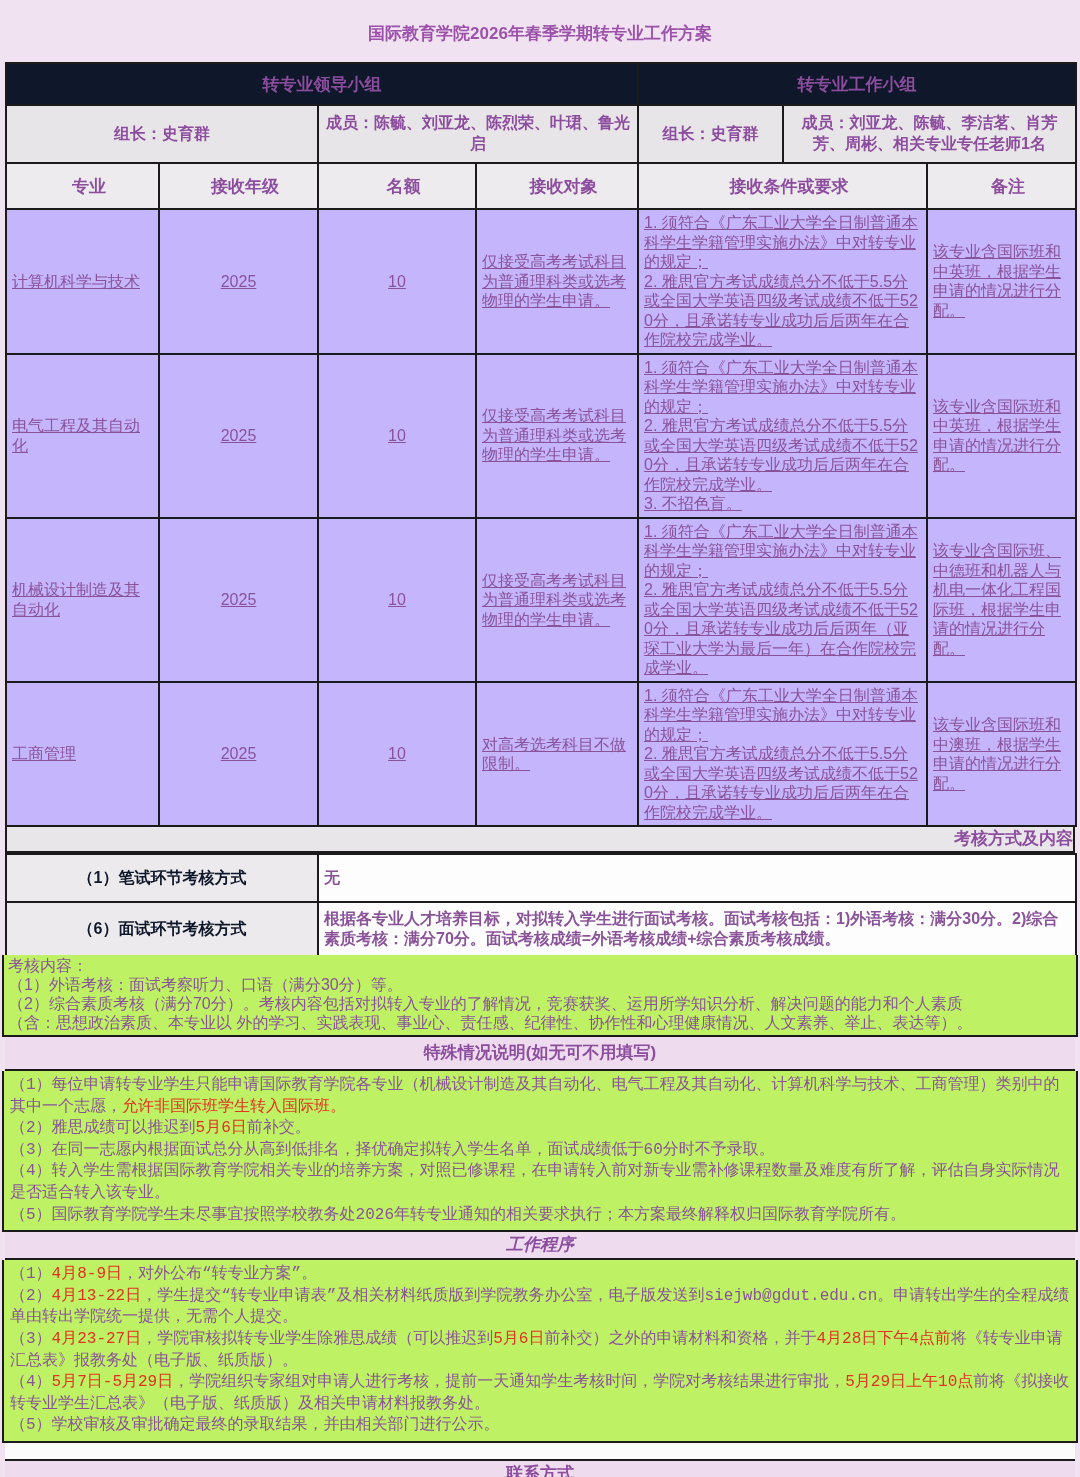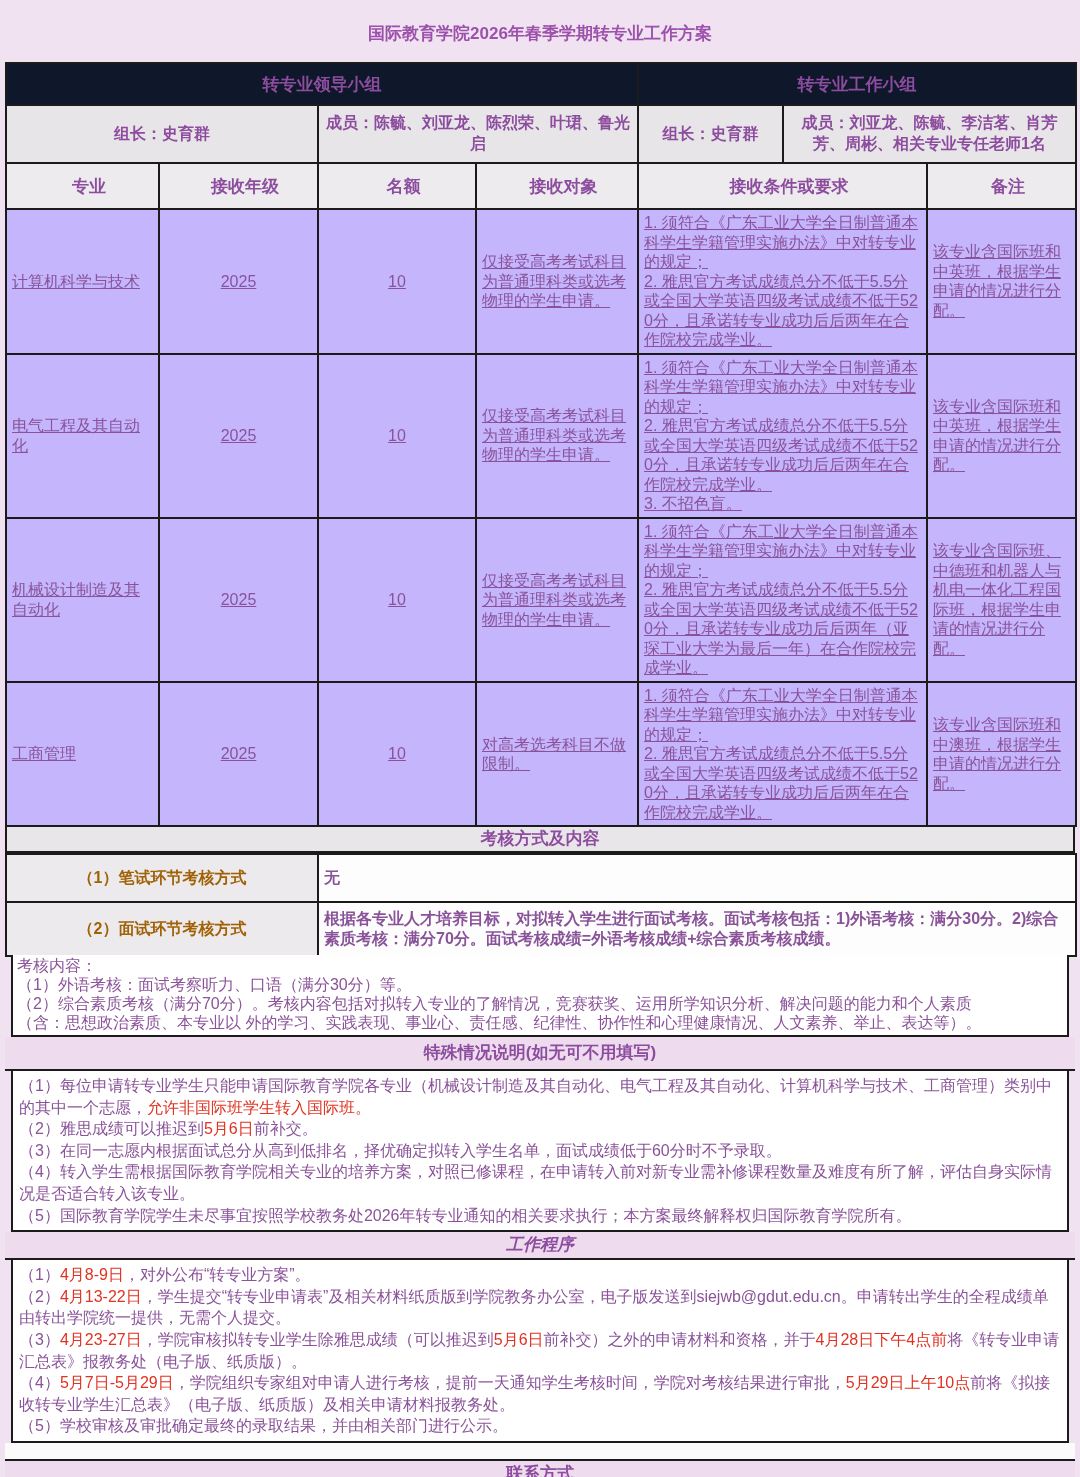--- a/index.html
+++ b/index.html
@@ -48,34 +48,34 @@
     font-weight:bold;
     color:#8d4d9f;
     font-size:17px;
     border-bottom:2px solid #1b1b1b;
   }
   .band-gray{ background:#e8e6e9; height:24px; line-height:24px; }
   .band-pink{ background:#eedcee; height:30px; line-height:30px; }
   .band-top-border{ border-top:2px solid #1b1b1b; }
 
   .assess-table td{ background:#fdfdfd; font-weight:bold; }
-  .assess-table .label-cell{ background:#eceaec; text-align:center; color:#a16207; height:40px; }
+  .assess-table .label-cell{ background:#eceaec; text-align:center; color:#0f172a; height:40px; }
   .assess-table .value-cell{ text-align:left; line-height:1.25; }
 
   .block{
-    margin:0 11px;
-    background:#ffffff;
+    margin:0 2px;
+    background:#bef264;
     border-left:2px solid #1b1b1b;
     border-right:2px solid #1b1b1b;
     border-bottom:2px solid #1b1b1b;
     font-size:16px;
     line-height:1.35;
     padding:4px 6px;
   }
-  .block p{ margin:0; }
+  .block p{ margin:0;font-family:Liberation Mono, monospace; }
   .red-text{ color:#e13222; }
 
   .spacer-row{ margin:0 5px; background:#fbfbfb; height:16px; }
 </style>
 </head>
 <body>
 
 <div class="page-title">国际教育学院2026年春季学期转专业工作方案</div>
 
 <div class="frame">
@@ -152,35 +152,35 @@
       <td class="cell-center">10</td>
       <td>对高考选考科目不做限制。</td>
       <td class="pre">1. 须符合《广东工业大学全日制普通本科学生学籍管理实施办法》中对转专业的规定；
 2. 雅思官方考试成绩总分不低于5.5分或全国大学英语四级考试成绩不低于520分，且承诺转专业成功后后两年在合作院校完成学业。</td>
       <td>该专业含国际班和中澳班，根据学生申请的情况进行分配。</td>
     </tr>
   </tbody>
     </table>
 </div>
 
-<div class="band band-gray" style="border-left:2px solid #1b1b1b;border-right:2px solid #1b1b1b;">考核方式及内容</div>
+<div class="band band-gray" style="border-left:2px solid #1b1b1b;border-right:2px solid #1b1b1b;text-align:right;">考核方式及内容</div>
 
 <div class="frame">
   <table class="assess-table">
     <colgroup>
         <col style="width:312px">
         <col style="width:758px">
       </colgroup>
     <tbody>
         <tr>
       <td class="label-cell">（1）笔试环节考核方式</td>
       <td class="value-cell">无</td>
     </tr>
     <tr>
-      <td class="label-cell" style="height:46px;">（2）面试环节考核方式</td>
+      <td class="label-cell" style="height:46px;">（6）面试环节考核方式</td>
       <td class="value-cell">根据各专业人才培养目标，对拟转入学生进行面试考核。面试考核包括：1)外语考核：满分30分。2)综合素质考核：满分70分。面试考核成绩=外语考核成绩+综合素质考核成绩。</td>
     </tr>
   </tbody>
     </table>
 </div>
 
 <div class="block pre" style="margin-top:-2px; line-height:1.18; padding:2px 4px;">考核内容：
 （1）外语考核：面试考察听力、口语（满分30分）等。
 （2）综合素质考核（满分70分）。考核内容包括对拟转入专业的了解情况，竞赛获奖、运用所学知识分析、解决问题的能力和个人素质
 （含：思想政治素质、本专业以    外的学习、实践表现、事业心、责任感、纪律性、协作性和心理健康情况、人文素养、举止、表达等）。</div>

